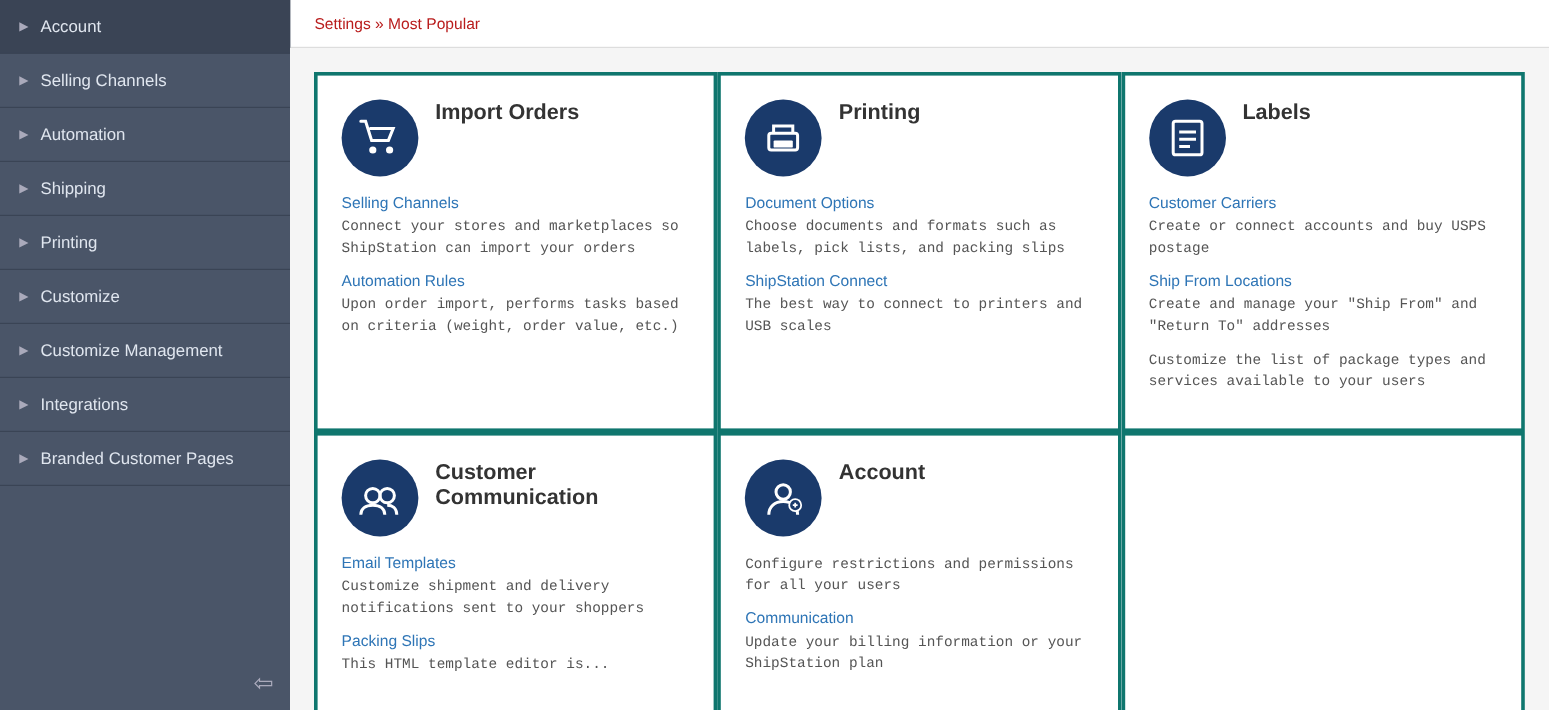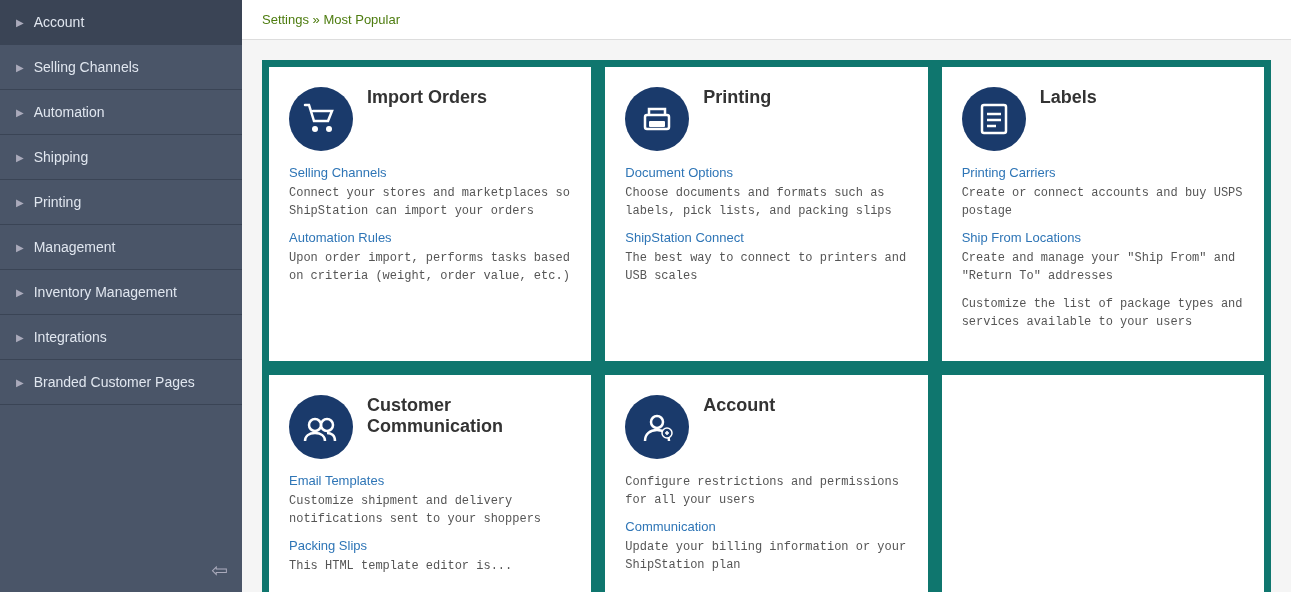--- a/index.html
+++ b/index.html
@@ -40,37 +40,37 @@
       flex-direction: column;
       overflow: hidden;
     }
     #header {
       background: #fff;
       border-bottom: 1px solid #ddd;
       padding: 12px 20px;
       font-size: 13px;
       color: #555;
     }
-    #header span { color: #4d7c0f; }
+    #header span { color: #b91c1c; }
 
     
     #content {
       flex: 1;
       overflow-y: auto;
       padding: 20px;
       background: #f5f5f5;
     }
     .content-grid {
       display: grid;
       grid-template-columns: 1fr 1fr 1fr;
       gap: 0;
     }
     .content-section {
       background: #fff;
-      border: 7px solid #0f766e;
+      border: 3px solid #0f766e;
       padding: 20px;
       min-height: 200px;
     }
     .section-header {
       display: flex;
       align-items: flex-start;
       margin-bottom: 14px;
     }
     .section-icon {
       width: 64px;
@@ -126,25 +126,25 @@
     <div class="sidebar-item">
       <span class="chevron">▶</span>
       <span>Shipping</span>
     </div>
     <div class="sidebar-item">
       <span class="chevron">▶</span>
       <span>Printing</span>
     </div>
     <div class="sidebar-item">
       <span class="chevron">▶</span>
-      <span>Management</span>
-    </div>
-    <div class="sidebar-item">
-      <span class="chevron">▶</span>
-      <span>Inventory Management</span>
+      <span>Customize</span>
+    </div>
+    <div class="sidebar-item">
+      <span class="chevron">▶</span>
+      <span>Customize Management</span>
     </div>
     <div class="sidebar-item">
       <span class="chevron">▶</span>
       <span>Integrations</span>
     </div>
     <div class="sidebar-item">
       <span class="chevron">▶</span>
       <span>Branded Customer Pages</span>
     </div>
     <div style="margin-top: auto; padding: 10px 14px; cursor: pointer; color: rgb(170, 170, 187); font-size: 20px; text-align: right;">⇦</div>
@@ -206,21 +206,21 @@
                 <line x1="11" y1="13" x2="25" y2="13" stroke="white" stroke-width="2.5"></line>
                 <line x1="11" y1="19" x2="25" y2="19" stroke="white" stroke-width="2.5"></line>
                 <line x1="11" y1="25" x2="20" y2="25" stroke="white" stroke-width="2.5"></line>
               </svg>
             </div>
         <div>
           <div class="section-title">Labels</div>
         </div>
       </div>
       <div>
-      <a class="section-link">Printing Carriers</a>
+      <a class="section-link">Customer Carriers</a>
       <p class="section-desc">Create or connect accounts and buy USPS postage</p>
 
       <a class="section-link">Ship From Locations</a>
       <p class="section-desc">Create and manage your "Ship From" and "Return To" addresses</p>
 
       <p class="section-desc">Customize the list of package types and services available to your users</p>
     </div>
     </div>
         <div class="content-section">
       <div class="section-header">

